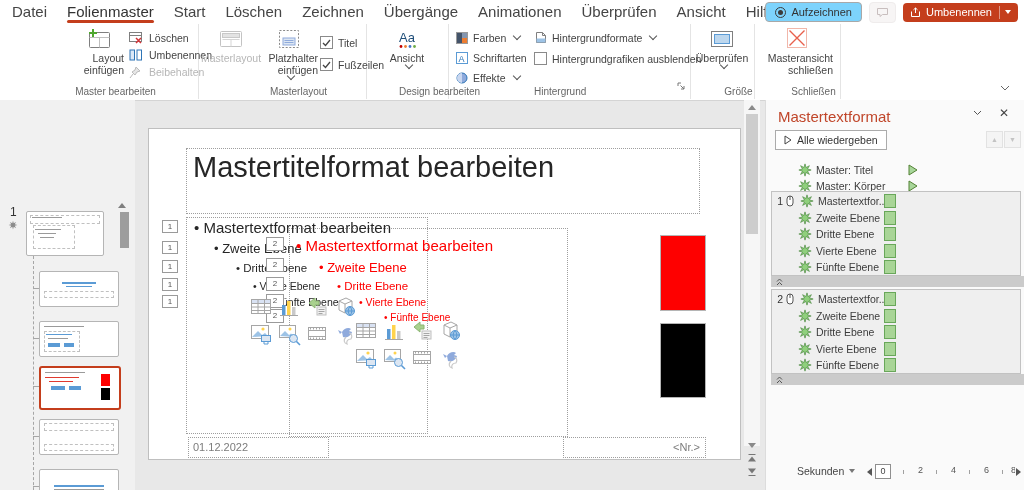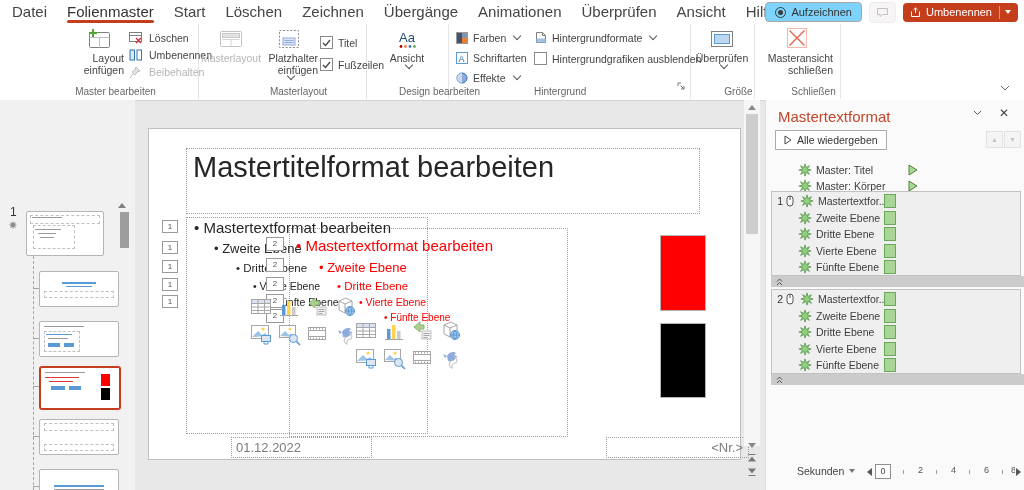--- a/index.html
+++ b/index.html
@@ -67,21 +67,21 @@
         border:1px solid #bfbfbf;}
   .ph{position:absolute;border:1px dotted #9e9e9e;}
   .slide-title{position:absolute;left:44px;top:22px;font-size:29px;color:#262626;white-space:nowrap;}
   .oline{position:absolute;white-space:nowrap;color:#262626;}
   .oline.red{color:#fe0000;}
   .badge{position:absolute;background:#fff;border:1px solid #9a9a9a;color:#555;font-size:8px;
         text-align:center;line-height:11px;}
   .icon-grid{position:absolute;display:grid;grid-template-columns:repeat(4,28px);grid-auto-rows:27px;}
   .icon-grid svg{width:24px;height:24px;}
   .shape{position:absolute;width:44px;}
-  .foot-text{font-size:13px;color:#7c7c7c;line-height:19px;margin-left:43px;}
+  .foot-text{font-size:11px;color:#7c7c7c;line-height:19px;}
   .scroll-track{position:absolute;left:609px;top:0;width:16px;height:346px;background:#f6f6f6;}
   .scroll-thumb{position:absolute;left:611px;top:14px;width:12px;height:120px;background:#cdcdcd;}
   .nav-btns{position:absolute;left:612px;display:flex;flex-direction:column;gap:4px;align-items:center;}
 
   
   .pane{position:absolute;left:765px;top:100px;width:259px;height:390px;background:#fafafa;
         border-left:1px solid #dcdcdc;}
   .pane-title{position:absolute;left:12px;top:8px;font-size:15px;color:#c0462a;}
   .pane-close{position:absolute;left:233px;top:6px;font-size:12px;color:#444;}
   .pane-menu{position:absolute;left:207px;top:10px;}

